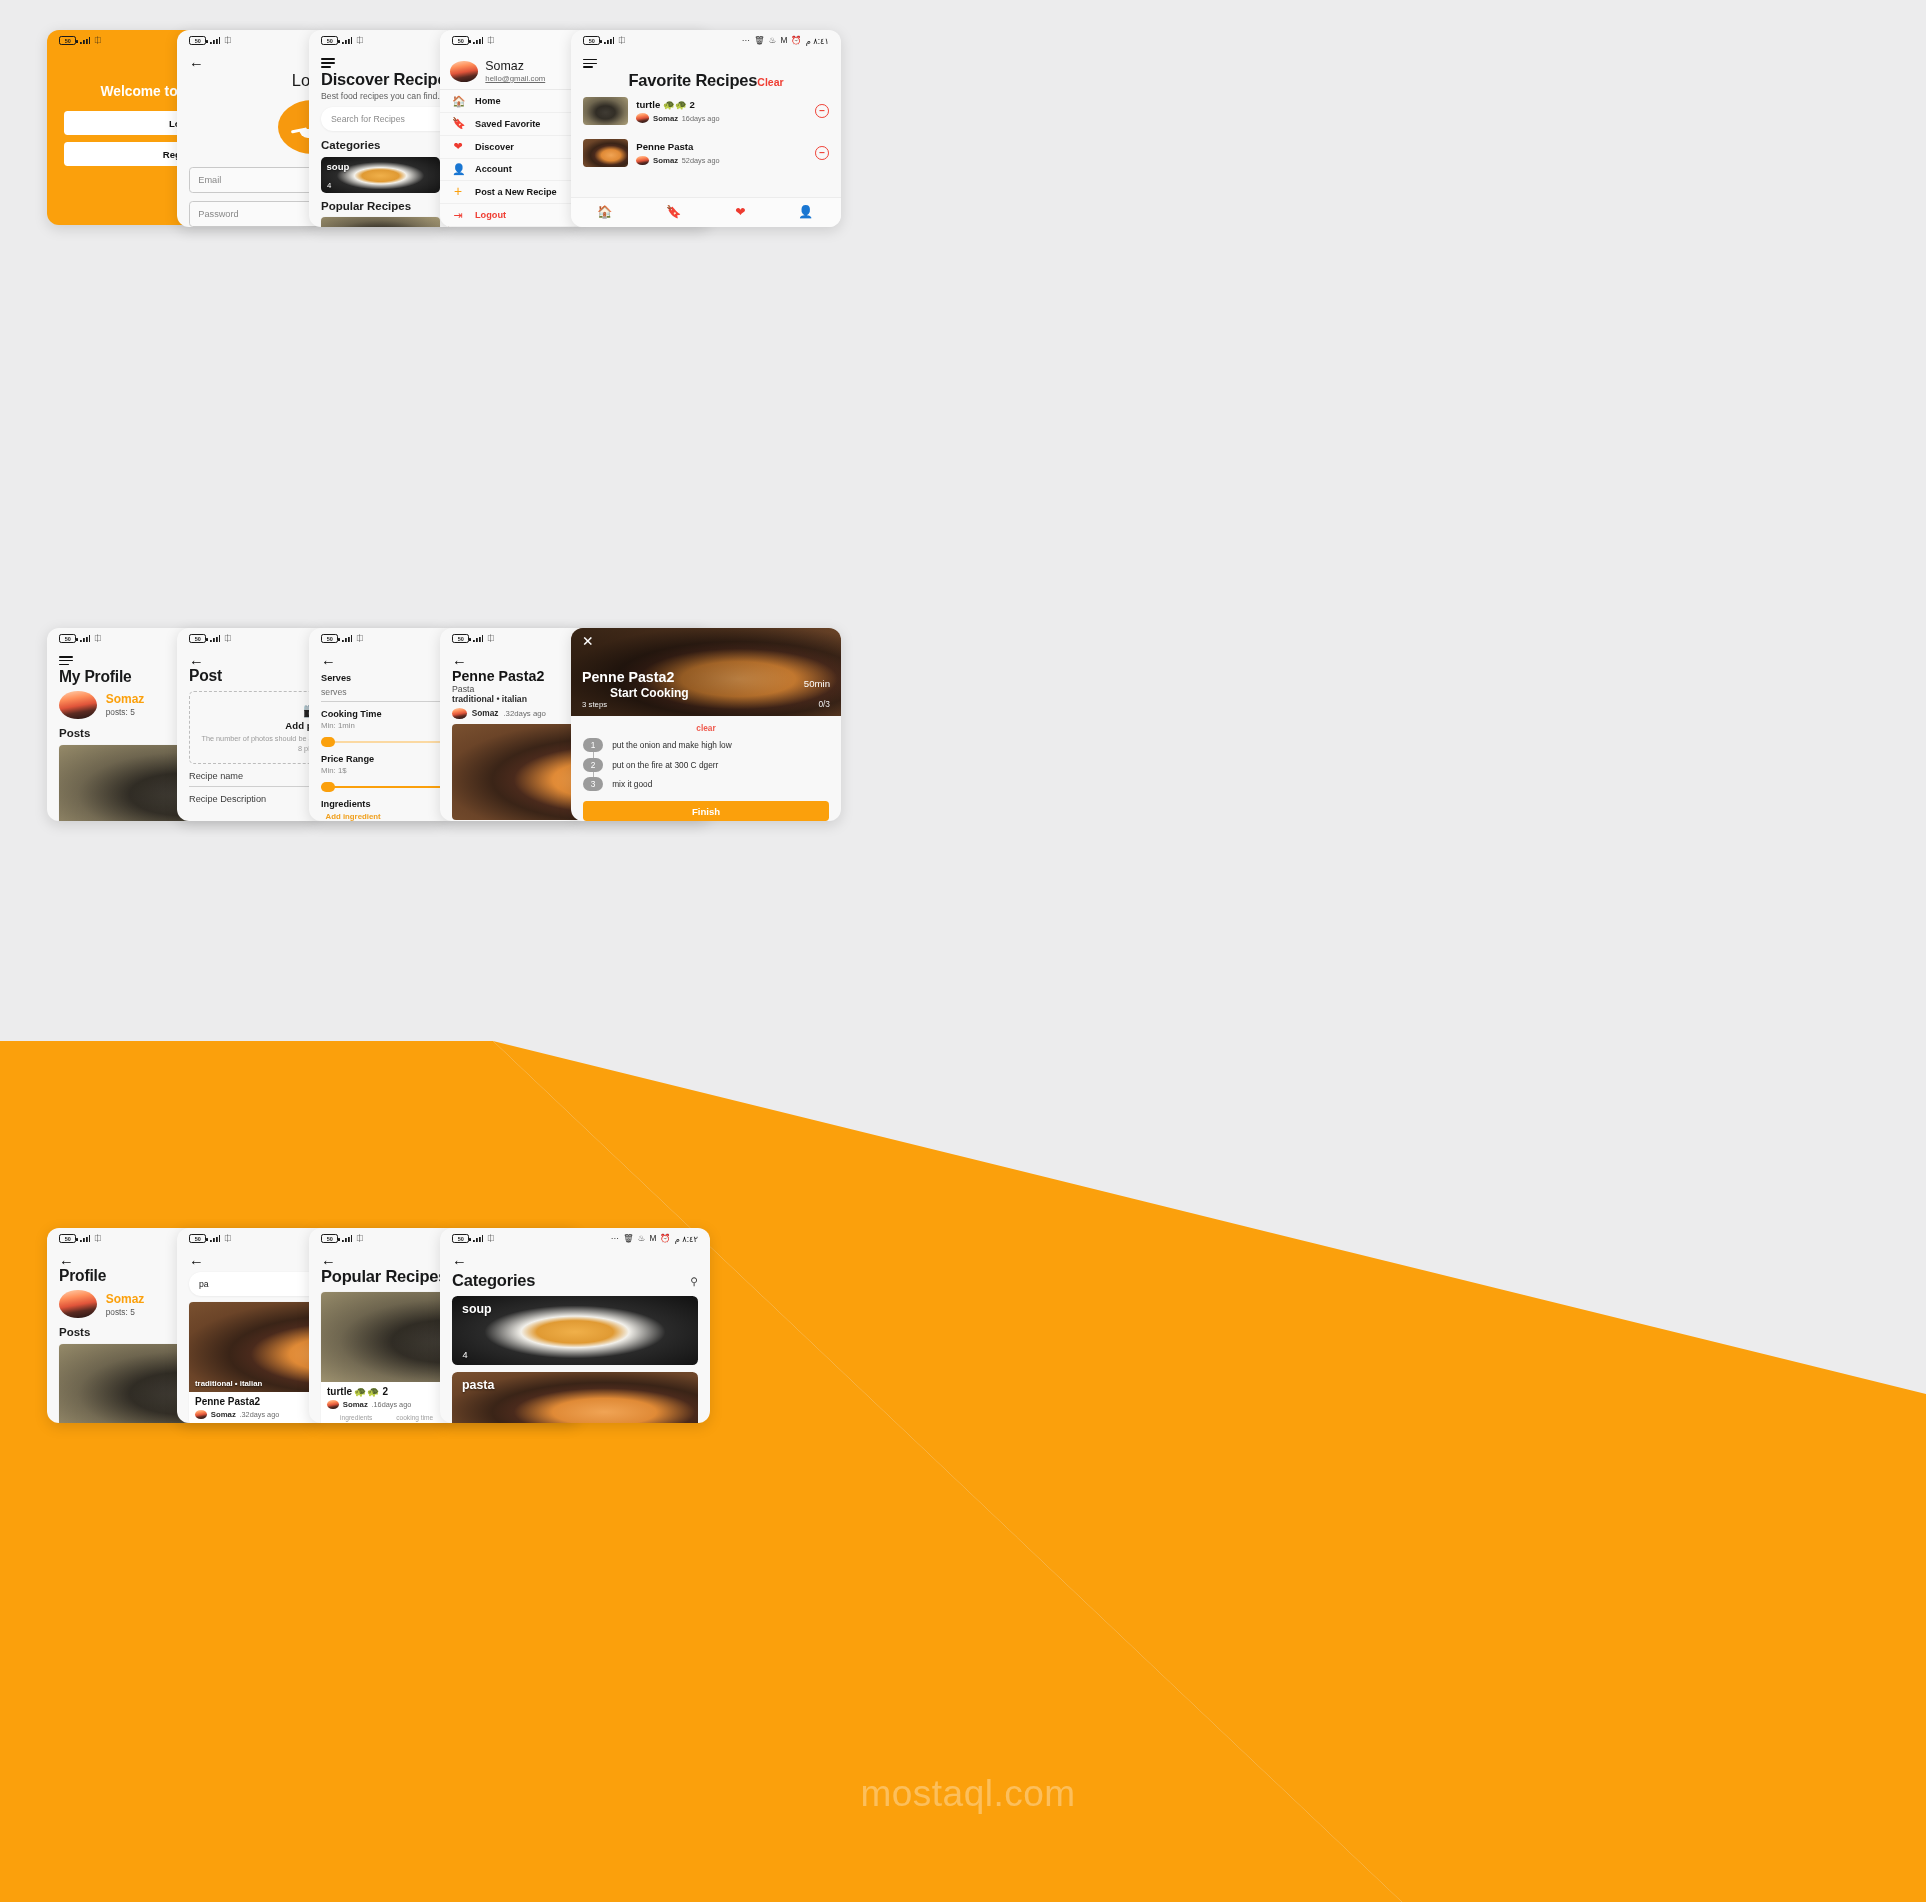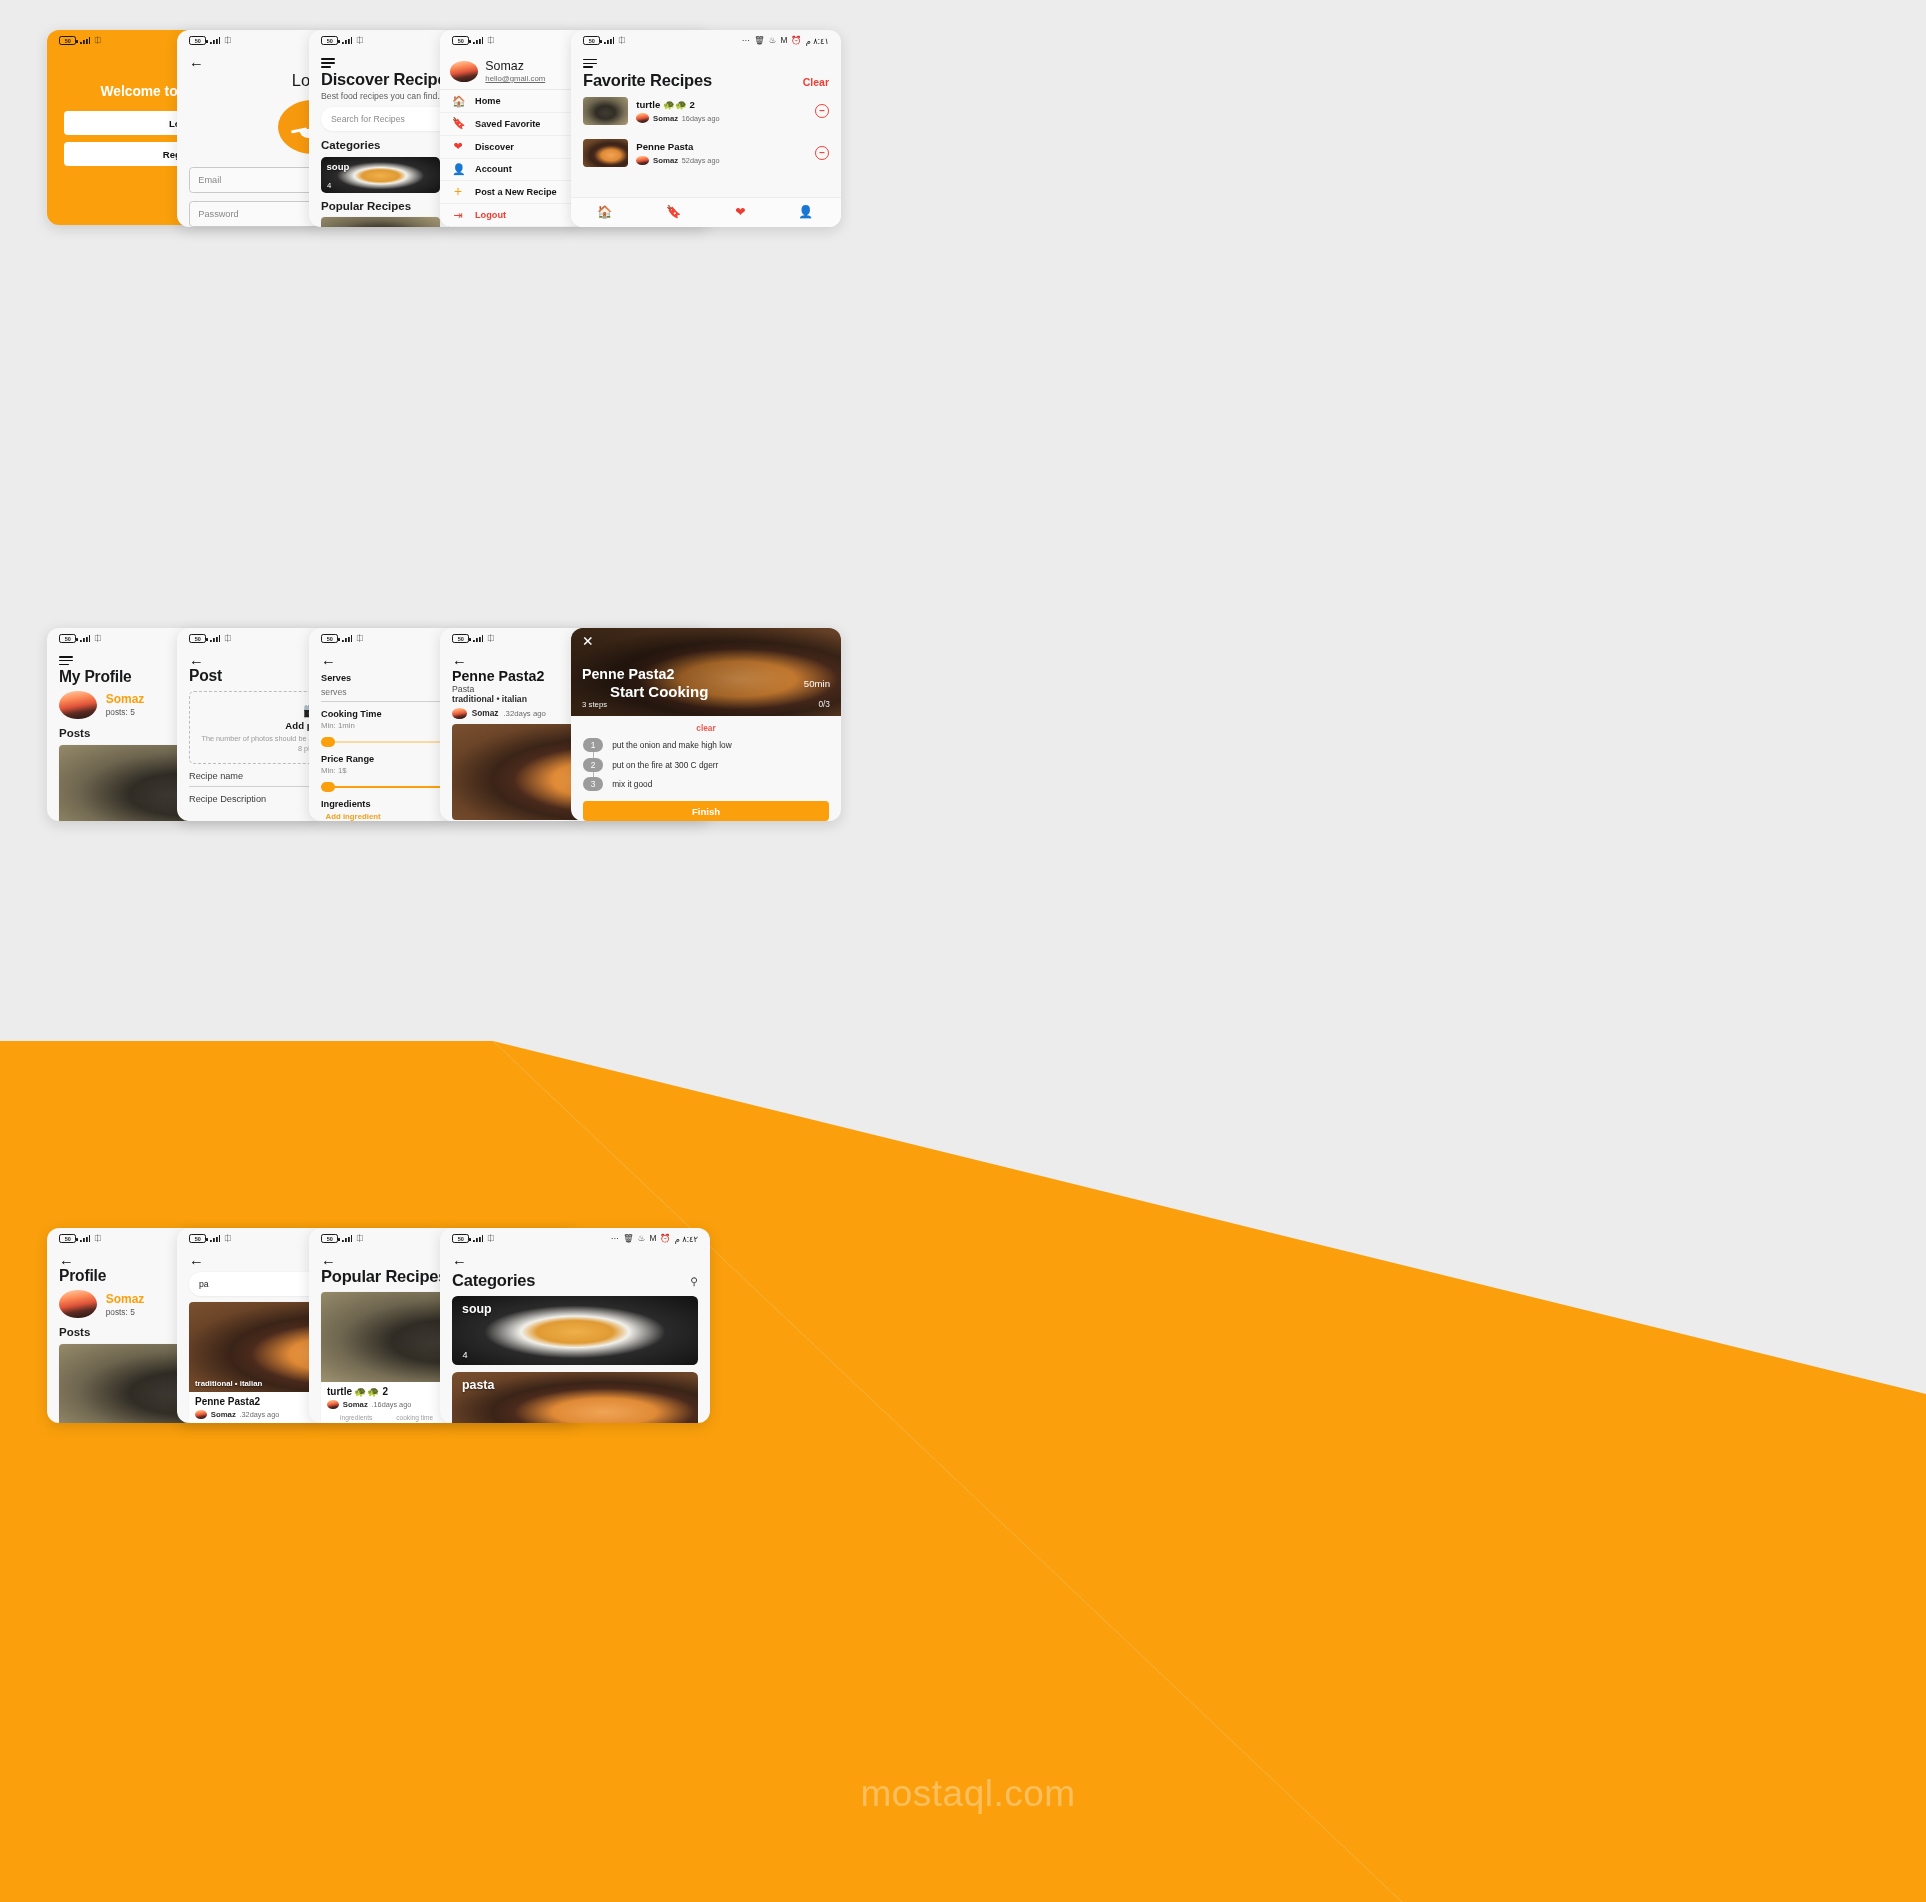--- a/index.html
+++ b/index.html
@@ -193,21 +193,21 @@
   .det-tags{font-size:8.7px;font-weight:700;color:#2c2c2c;}
   .det-img{height:96px;border-radius:4.1px;margin-top:5.5px;}
 
   
   .cook-hero{height:90px;position:relative;}
   .cook-hero::after{content:"";position:absolute;inset:0;background:linear-gradient(to right,rgba(0,0,0,.55),rgba(0,0,0,.05));}
   .cook-hero .inner{position:absolute;inset:0;z-index:2;padding:7.3px 11px;display:flex;flex-direction:column;}
   .cook-x{font-size:13.8px;color:#fff;line-height:1;cursor:pointer;}
   .cook-bottom{margin-top:auto;display:flex;justify-content:space-between;align-items:flex-end;}
   .cook-t{font-size:14.2px;font-weight:700;color:#fff;}
-  .cook-s1{font-size:15px;font-weight:700;color:#fff;margin-top:0.9px;padding-left:28px;}
+  .cook-s1{font-size:12px;font-weight:700;color:#fff;margin-top:0.9px;padding-left:28px;}
   .cook-s2{font-size:7.8px;color:#f2f2f2;}
   .cook-min{font-size:9.6px;color:#fff;text-align:right;}
   .cook-prog{font-size:8.3px;color:#f0f0f0;text-align:right;margin-top:10px;}
   .step{display:flex;align-items:flex-start;gap:9.2px;position:relative;padding:2.8px 0;}
   .step-n{width:20px;height:13.8px;border-radius:6.9px;background:#9b9b9b;color:#fff;display:flex;align-items:center;justify-content:center;font-size:8.3px;flex:0 0 auto;z-index:2;cursor:pointer;}
   .step-t{font-size:8.3px;color:#2b2b2b;padding-top:1.8px;}
   .step-line{position:absolute;left:9.6px;top:13.8px;width:0.9px;height:13px;background:#b4b4b4;}
   .clear-mid{text-align:center;font-size:8.3px;color:#ef5a4e;font-weight:600;margin:4.6px 0 2.8px 0;cursor:pointer;}
 
   
@@ -436,21 +436,21 @@
   </div>
   <div class="screen">
     <div class="topbar" style="height:20px;">
       <div class="hamburger">
           <i></i>
           <i></i>
           <i></i>
         </div>
     </div>
     <div class="pad">
-      <div style="display:flex;justify-content:space-between;align-items:baseline;">
+      <div style="display:flex;justify-content:center;align-items:baseline;">
         <span class="h1 big">Favorite Recipes</span>
         <span class="link-red">Clear</span>
       </div>
       <div class="fav-row">
         <div class="fav-thumb turtle-img"></div>
         <div style="flex:1;">
           <div class="fav-name">turtle 🐢🐢 2</div>
           <div class="fav-meta">
             <div class="avatar" style="width:13px;height:9.6px;"></div>
             <span class="feed-user">Somaz</span>

